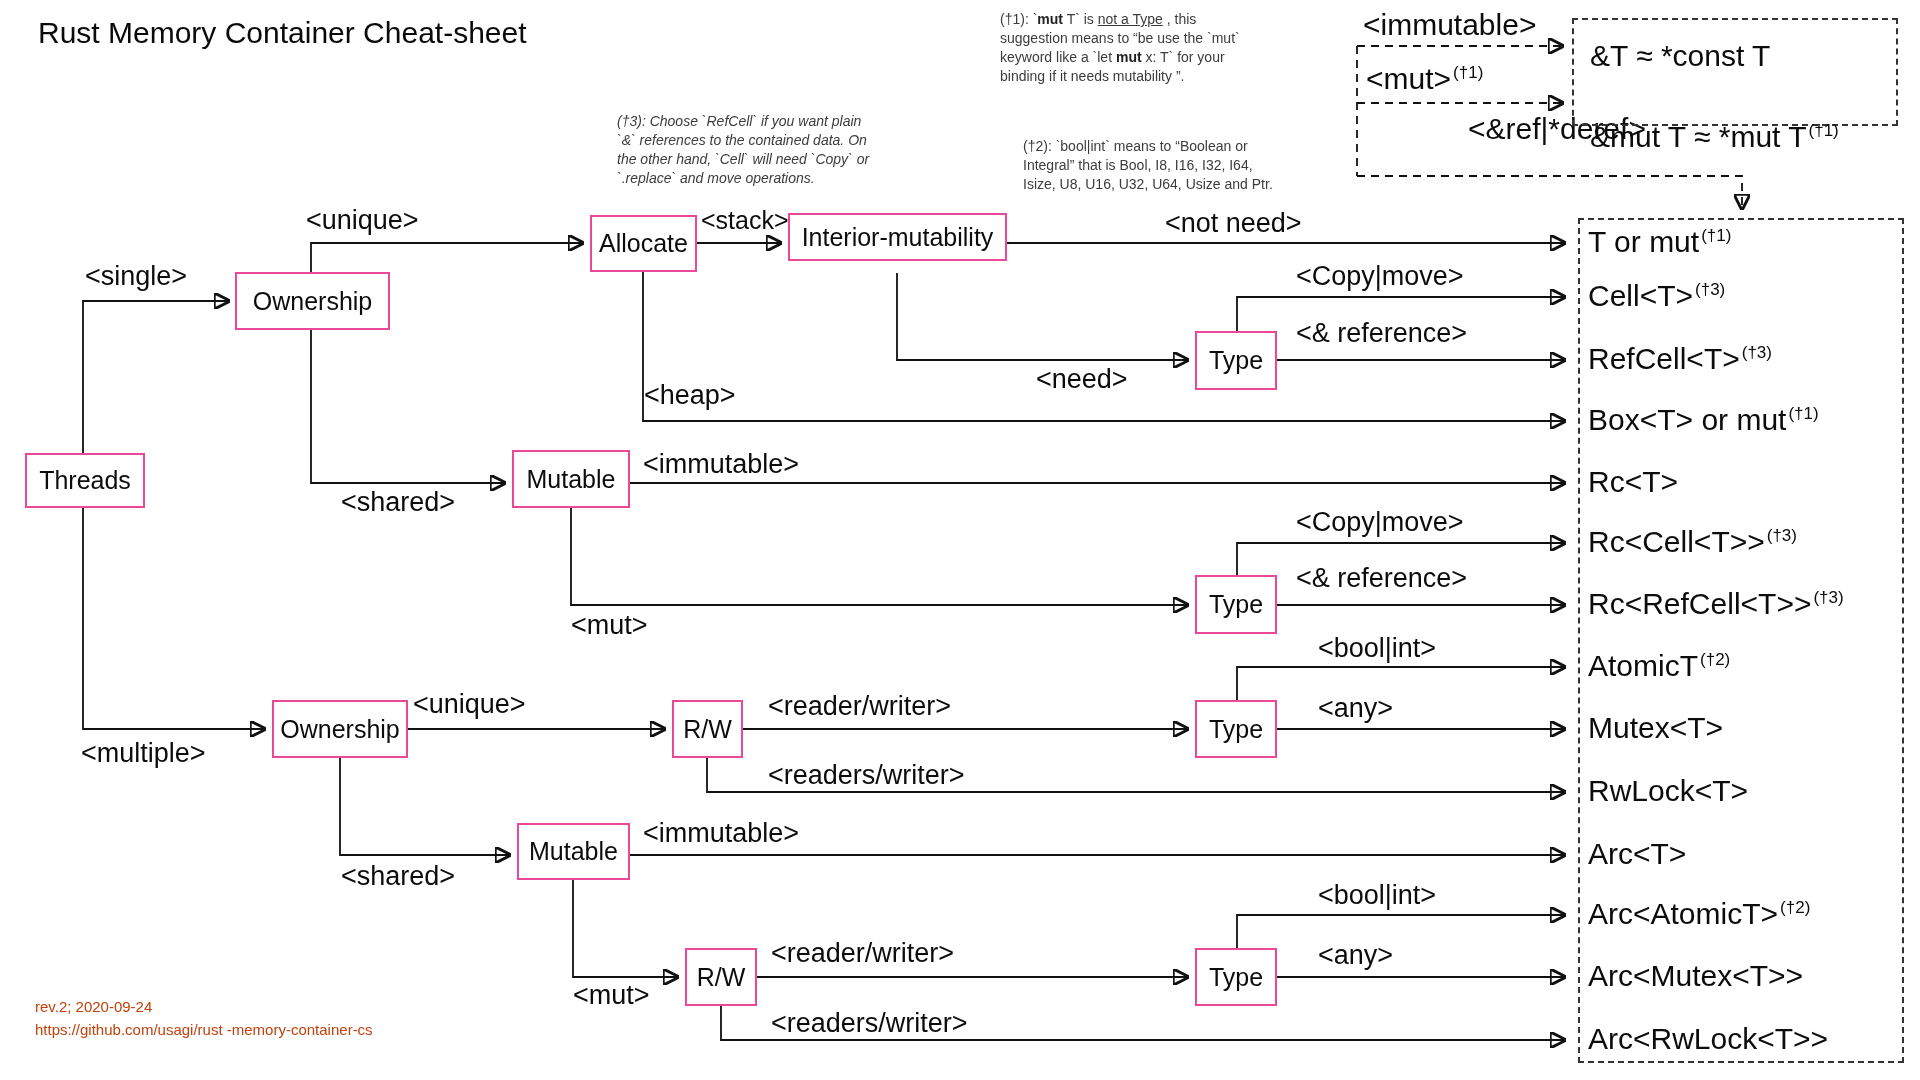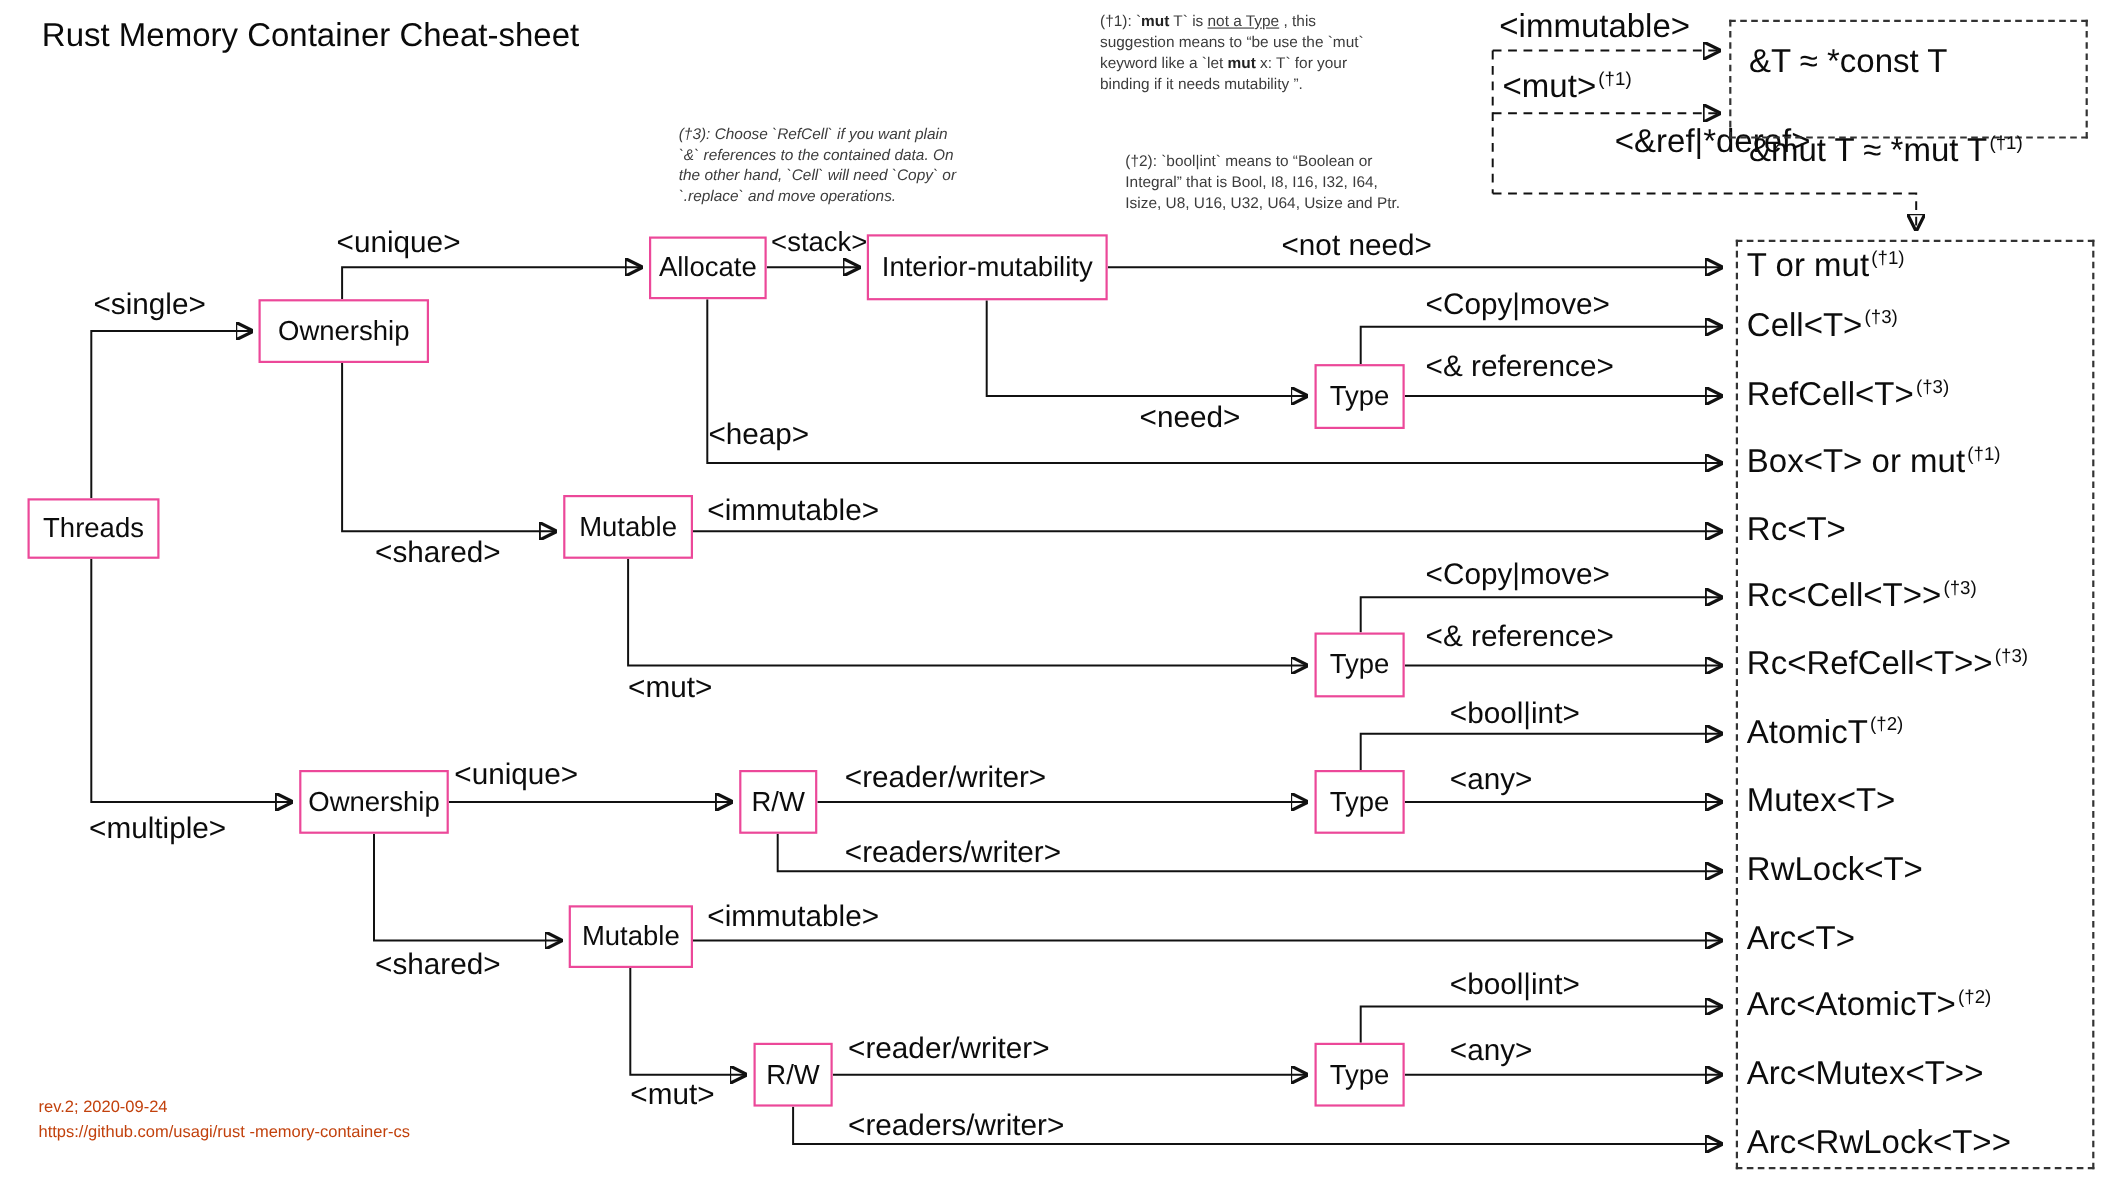--- a/index.html
+++ b/index.html
@@ -106,21 +106,21 @@
 <div class="legend-label" style="left:1366px;top:62px;"><span>&lt;mut&gt;</span><span class="sup">(†1)</span></div>
 <div class="legend-label" style="left:1468px;top:112px;">&lt;&amp;ref|*deref&gt;</div>
 
 <div class="dashedbox" style="left:1572px;top:18px;width:326px;height:108px;"></div>
 <div class="eqtext" style="left:1590px;top:24px;margin-top:15px;">&amp;T ≈ *const T</div>
 <div class="eqtext" style="left:1590px;top:84px;margin-top:36px;"><span>&amp;mut T ≈ *mut T</span><span class="sup">(†1)</span></div>
 
 <div class="box" style="left:25px;top:453px;width:120px;height:55px;">Threads</div>
 <div class="box" style="left:235px;top:272px;width:155px;height:58px;">Ownership</div>
 <div class="box" style="left:590px;top:215px;width:107px;height:57px;">Allocate</div>
-<div class="box" style="left:788px;top:213px;width:219px;height:60px;">Interior-mutability</div>
+<div class="box" style="left:788px;top:213px;width:219px;height:48px;">Interior-mutability</div>
 <div class="box" style="left:1195px;top:331px;width:82px;height:59px;">Type</div>
 <div class="box" style="left:512px;top:450px;width:118px;height:58px;">Mutable</div>
 <div class="box" style="left:1195px;top:575px;width:82px;height:59px;">Type</div>
 <div class="box" style="left:272px;top:700px;width:136px;height:58px;">Ownership</div>
 <div class="box" style="left:672px;top:700px;width:71px;height:58px;">R/W</div>
 <div class="box" style="left:1195px;top:700px;width:82px;height:58px;">Type</div>
 <div class="box" style="left:517px;top:823px;width:113px;height:57px;">Mutable</div>
 <div class="box" style="left:685px;top:948px;width:72px;height:58px;">R/W</div>
 <div class="box" style="left:1195px;top:948px;width:82px;height:58px;">Type</div>
 

